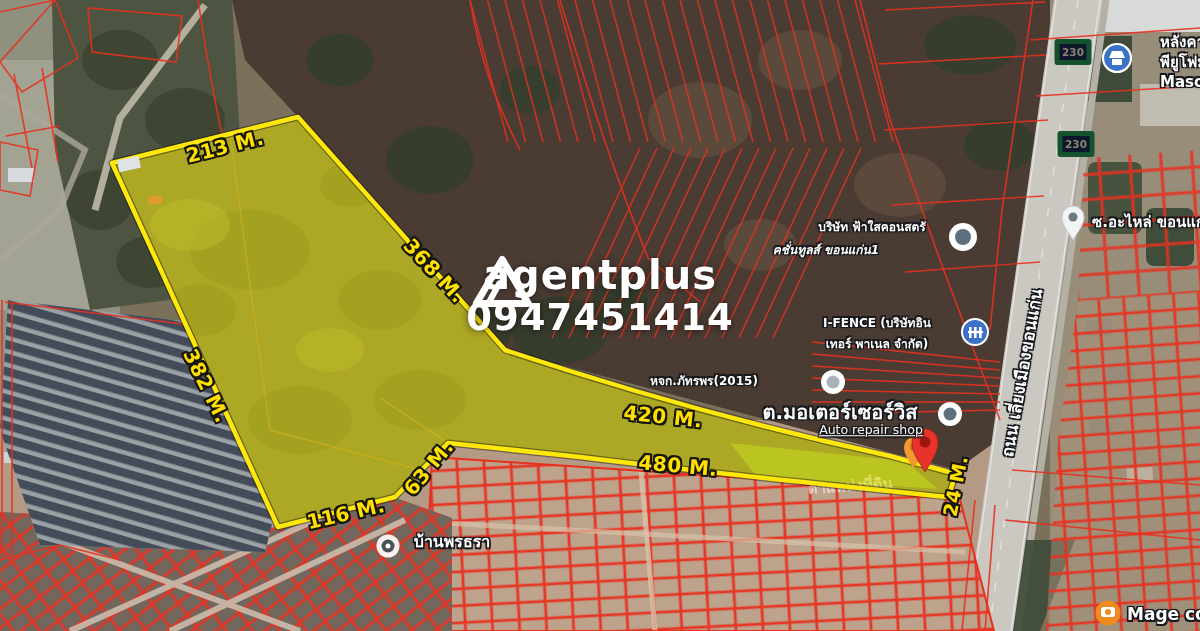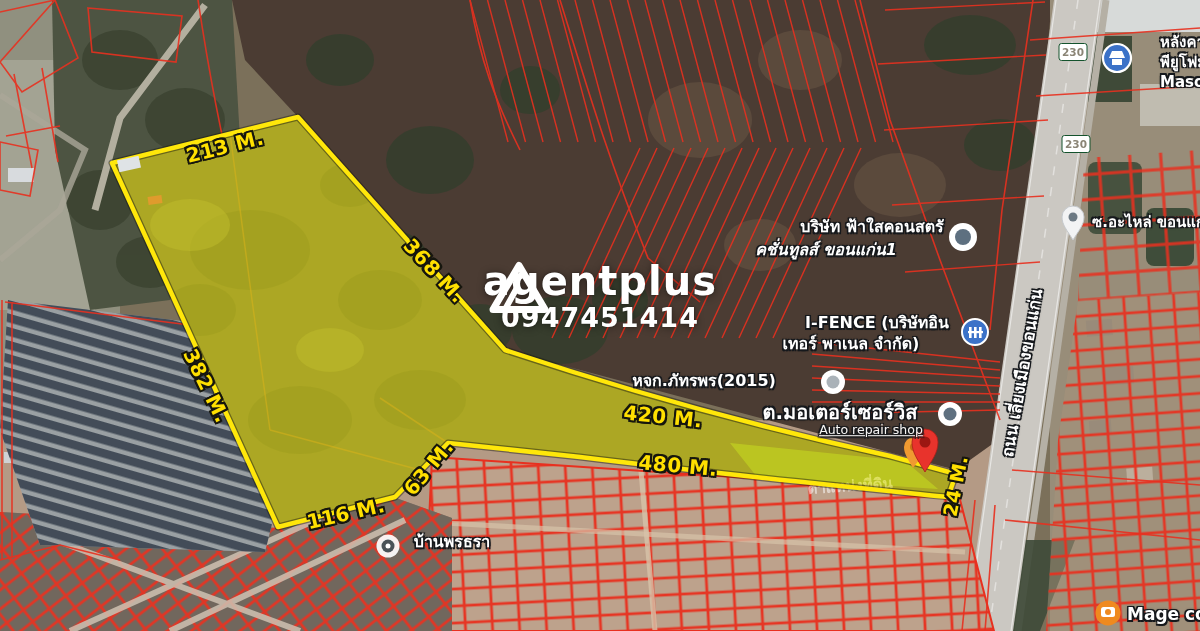--- a/index.html
+++ b/index.html
@@ -1,38 +1,38 @@
 <!DOCTYPE html>
 <html><head>
 <meta charset="utf-8">
 <style>
   html,body{margin:0;padding:0;background:#222;}
   .stage{position:relative;width:1200px;height:631px;overflow:hidden;
          font-family:"DejaVu Sans",sans-serif;background:#7b705a;}
   .stage svg{position:absolute;left:0;top:0;}
   .lbl{position:absolute;white-space:nowrap;color:#fff;font-weight:bold;
-       font-size:16px;line-height:1.25;
+       font-size:12px;line-height:1.25;
        text-shadow:-1.5px -1.5px 0 #15181c,1.5px -1.5px 0 #15181c,
                    -1.5px 1.5px 0 #15181c,1.5px 1.5px 0 #15181c,
                    0 0 3px rgba(0,0,0,.9);
        transform:translate(-50%,-50%);}
   .dim{color:#ffe000;font-size:20px;letter-spacing:.5px;
        text-shadow:-2px -2px 0 #16160e,2px -2px 0 #16160e,
                    -2px 2px 0 #16160e,2px 2px 0 #16160e,
                    -2px 0 0 #16160e,2px 0 0 #16160e,
                    0 -2px 0 #16160e,0 2px 0 #16160e;}
   .sub{font-weight:normal;font-size:12.5px;opacity:.95;text-decoration:underline;}
   .left-anchor{transform:translate(0,-50%);}
   .watermark{position:absolute;left:600px;top:296px;transform:translate(-50%,-50%);
              text-align:center;color:#fff;
              text-shadow:0 1px 8px rgba(0,0,0,.45),0 0 2px rgba(0,0,0,.4);}
   .wm-brand{font-size:40px;font-weight:bold;letter-spacing:1px;line-height:1.05;}
-  .wm-phone{font-size:27px;font-weight:bold;letter-spacing:1px;text-align:center;}
-  .shield{position:absolute;width:27px;height:16px;background:#ffffff;
-          border:1px solid #14532d;border-radius:3px;color:#8b8576;
+  .wm-phone{font-size:37px;font-weight:bold;letter-spacing:1px;text-align:center;}
+  .shield{position:absolute;width:27px;height:16px;background:#0f172a;
+          border:5px solid #14532d;border-radius:3px;color:#8b8576;
           font-size:10.5px;font-weight:bold;display:flex;align-items:center;
           justify-content:center;transform:translate(-50%,-50%);}
   .roadname{font-size:16.5px;}
   .attrib{font-size:17px;font-weight:bold;}
 </style>
 </head>
 <body>
 
 <div class="stage">
 <svg width="1200" height="631" viewBox="0 0 1200 631">
@@ -309,21 +309,21 @@
 <div class="lbl dim" style="left:206px;top:386px;transform:translate(-50%,-50%) rotate(64deg);">382 M.</div>
 <div class="lbl dim" style="left:663px;top:417px;transform:translate(-50%,-50%) rotate(6deg);">420 M.</div>
 <div class="lbl dim" style="left:678px;top:466px;transform:translate(-50%,-50%) rotate(5deg);">480 M.</div>
 <div class="lbl dim" style="left:429px;top:468px;transform:translate(-50%,-50%) rotate(-50deg);">63 M.</div>
 <div class="lbl dim" style="left:346px;top:514px;transform:translate(-50%,-50%) rotate(-13deg);">116 M.</div>
 <div class="lbl dim" style="left:956px;top:486px;font-size:19px;transform:translate(-50%,-50%) rotate(-79deg);">24 M.</div>
 
 <div class="lbl" style="left:872px;top:227px;">บริษัท ฟ้าใสคอนสตรั</div>
 <div class="lbl" style="left:826px;top:250px;font-style:italic;">คชั่นทูลส์ ขอนแก่น1</div>
 <div class="lbl" style="left:877px;top:323px;">I-FENCE (บริษัทอิน</div>
-<div class="lbl" style="left:851px;top:344px;">เทอร์ พาเนล จำกัด)</div>
+<div class="lbl" style="left:877px;top:344px;">เทอร์ พาเนล จำกัด)</div>
 <div class="lbl" style="left:704px;top:381px;">หจก.ภัทรพร(2015)</div>
 <div class="lbl" style="left:818px;top:412px;font-size:20px;margin-left:22px;">ต.มอเตอร์เซอร์วิส</div>
 <div class="lbl sub" style="left:871px;top:430px;">Auto repair shop</div>
 <div class="lbl left-anchor" style="left:1092px;top:222px;font-size:15px;">ซ.อะไหล่ ขอนแก่น</div>
 <div class="lbl left-anchor" style="left:1160px;top:42px;font-size:15px;">หลังคาเ</div>
 <div class="lbl left-anchor" style="left:1160px;top:62px;font-size:15px;">พียูโฟม</div>
 <div class="lbl left-anchor" style="left:1160px;top:82px;font-size:15px;">Masonry</div>
 <div class="lbl" style="left:452px;top:542px;font-size:16px;">บ้านพรธรา</div>
 <div class="lbl roadname" style="left:1023px;top:373px;transform:translate(-50%,-50%) rotate(-80deg);">ถนน เลี่ยงเมืองขอนแก่น</div>
 <div class="shield" style="left:1073px;top:52px;">230</div>

